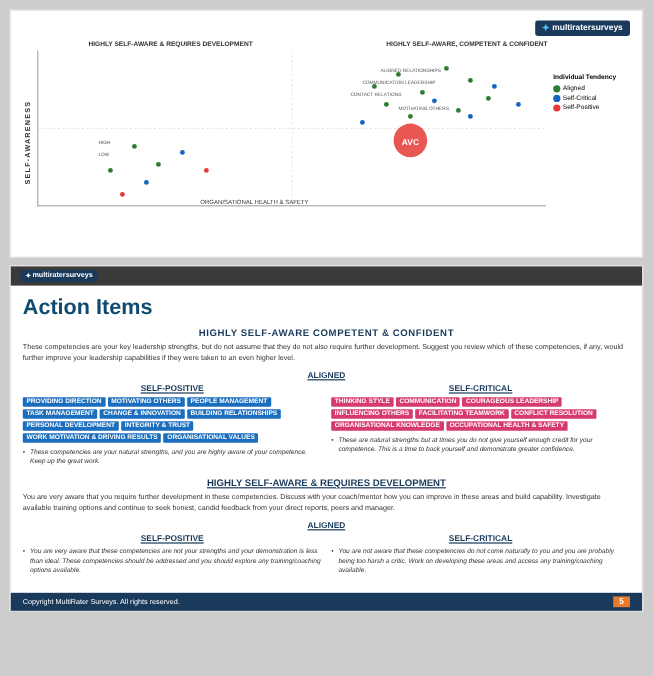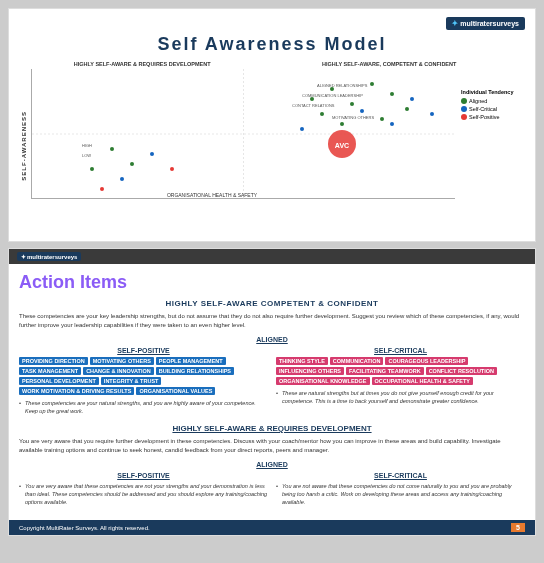--- a/index.html
+++ b/index.html
@@ -135,21 +135,21 @@
       gap: 1px;
     }
 
     .page-content {
       padding: 8px 10px;
     }
 
     .action-items-title {
       font-size: 18px;
       font-weight: bold;
-      color: #8b5cf6;
+      color: #0c4a6e;
       margin-bottom: 6px;
     }
 
     .section-main-title {
       text-align: center;
       font-size: 8px;
       font-weight: bold;
       color: #1a3a5c;
       margin: 6px 0 4px;
       letter-spacing: 0.5px;
@@ -265,21 +265,20 @@
 <div class="page-wrapper">
 
   <div class="page-top">
     <div class="logo-bar-top">
       <div class="logo-badge">
         <span class="star">✦</span>
         <span>multiratersurveys</span>
       </div>
     </div>
 
-    <div class="page-top-title">Self Awareness  Model</div>
 
     <div style="display:flex; align-items:flex-start;">
 
       <div style="width:12px; display:flex; align-items:center; justify-content:center; height:170px;">
         <div class="y-axis-label">SELF-AWARENESS</div>
       </div>
       <div style="flex:1;">
         <div class="chart-quadrant-labels">
           <div class="quadrant-label left">HIGHLY SELF-AWARE &amp; REQUIRES DEVELOPMENT</div>
           <div class="quadrant-label right">HIGHLY SELF-AWARE, COMPETENT &amp; CONFIDENT</div>

